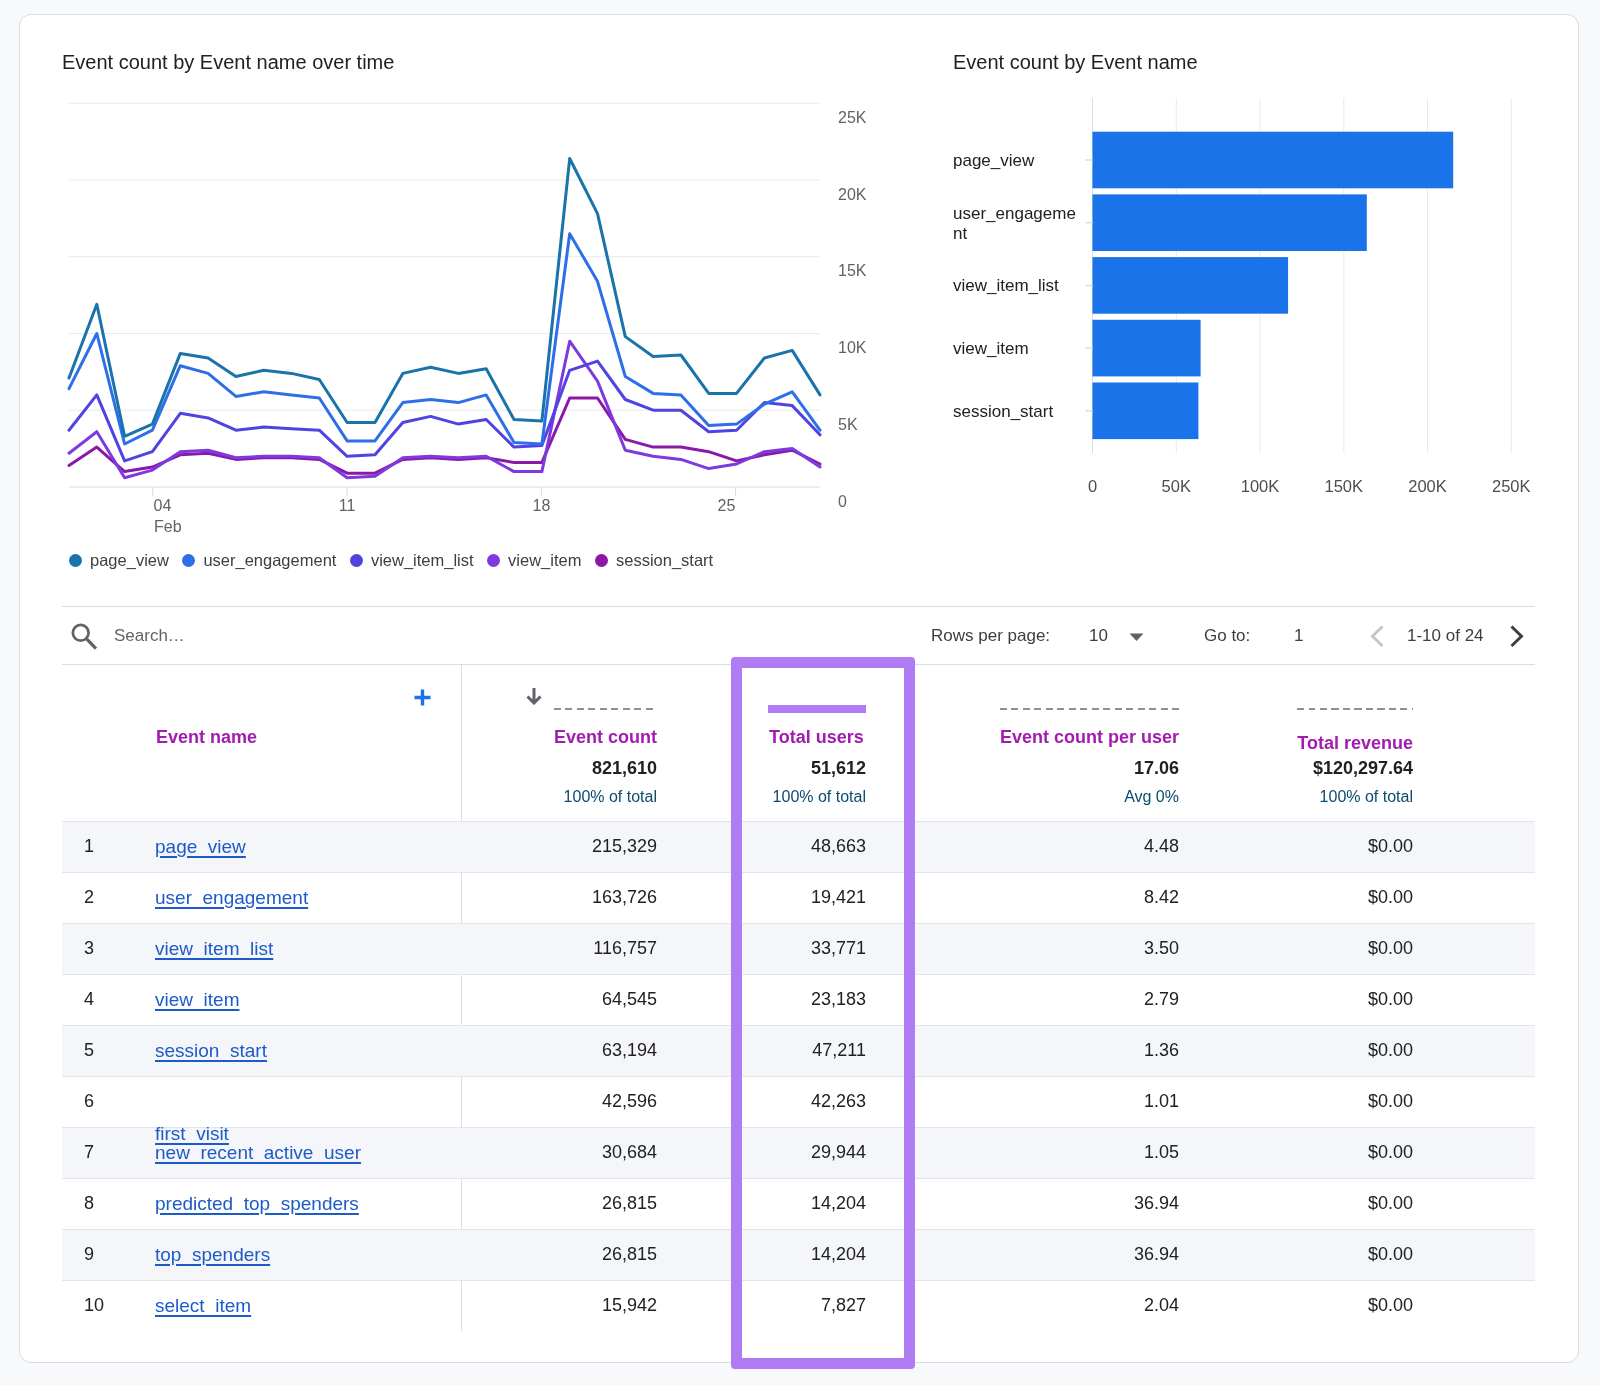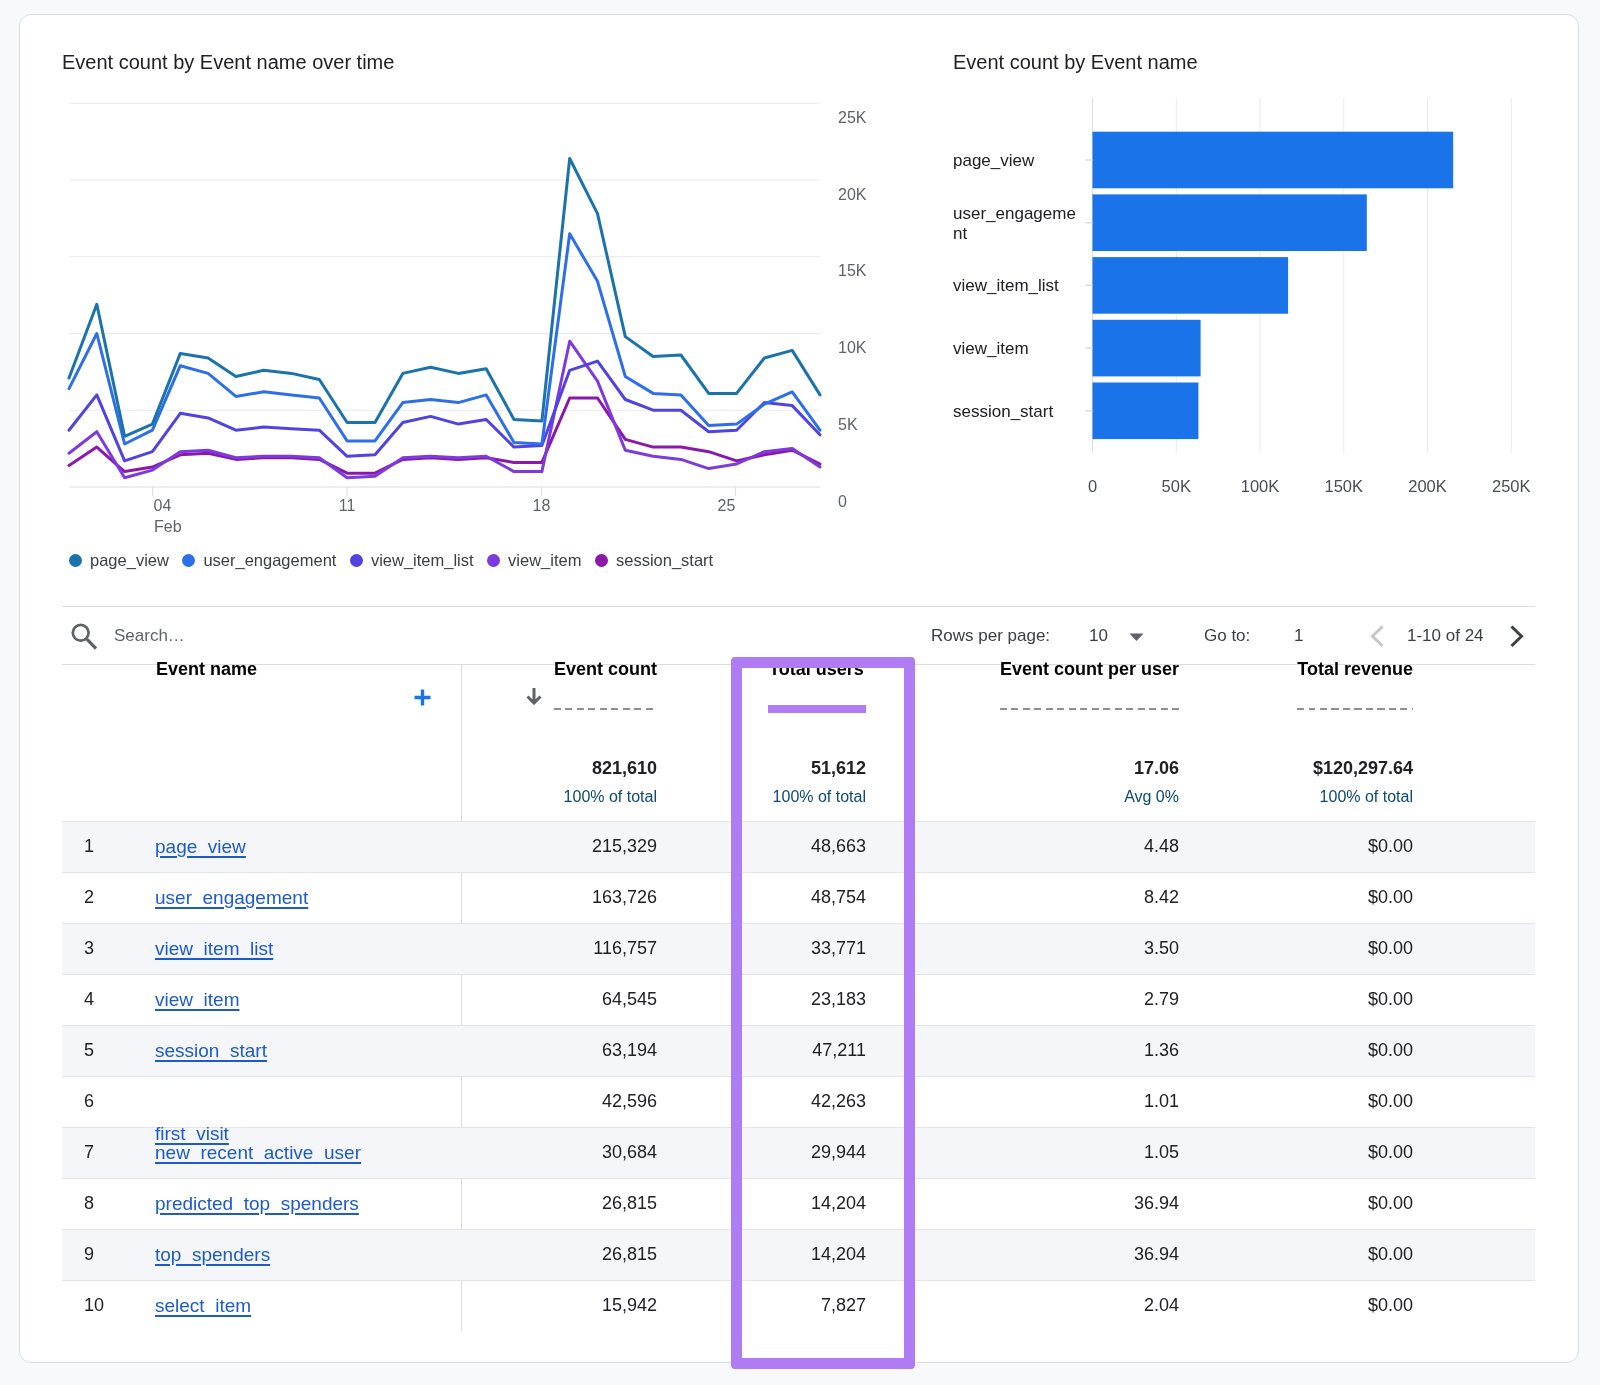--- a/index.html
+++ b/index.html
@@ -7,21 +7,21 @@
 .card { position:absolute; left:19px; top:14px; width:1560px; height:1349px; background:#fff; border:1px solid #dadce0; border-radius:12px; }
 .abs { position:absolute; }
 .title { position:absolute; font-size:20px; color:#202124; }
 svg.chart { position:absolute; left:0; top:0; }
 .legend { position:absolute; left:69px; top:548px; display:flex; align-items:center; font-size:16.5px; color:#3c4043; }
 .legend .it { display:flex; align-items:center; margin-right:13.5px; height:24px; }
 .legend .dot { width:13px; height:13px; border-radius:50%; margin-right:8px; flex:none; }
 .hline { position:absolute; height:1px; background:#dadce0; }
 .vline { position:absolute; width:1px; background:#dadce0; }
 .tb { position:absolute; font-size:17px; color:#3c4043; height:24px; line-height:24px; }
-.hdr { position:absolute; top:657px; height:24px; line-height:24px; font-size:18px; font-weight:bold; color:#000000; }
+.hdr { position:absolute; top:725px; height:24px; line-height:24px; font-size:18px; font-weight:bold; color:#a21caf; }
 .dash { position:absolute; top:708px; height:2px; background:repeating-linear-gradient(90deg,#8b9096 0 7px,transparent 7px 11.5px); }
 .tot { position:absolute; top:756px; height:24px; line-height:24px; font-size:18px; font-weight:bold; color:#202124; }
 .sub { position:absolute; top:787px; height:20px; line-height:20px; font-size:16px; color:#0c4a6e; }
 .rowbg { position:absolute; left:62px; width:1473px; height:51px; background:#f5f6f9; }
 .rsep { position:absolute; left:62px; width:1473px; height:1px; background:#e2e4e7; }
 .cell { position:absolute; height:51px; line-height:51px; font-size:18px; color:#202124; }
 .cell.r { text-align:right; }
 .lnk { color:#1d5bc9; text-decoration:underline; text-decoration-thickness:2px; text-underline-offset:3px; font-size:19px; }
 .r { text-align:right; }
 .purple-box { position:absolute; left:731px; top:657px; width:184px; height:712px; border:11px solid #af7cf3; border-radius:4px; }
@@ -127,21 +127,21 @@
     <path d="M8.5 0.5 V16.5 M0.5 8.5 H16.5" stroke="#1a73e8" stroke-width="3.4"></path>
   </svg>
 <svg class="abs" style="left:526px; top:687px;" width="16" height="18" viewBox="0 0 16 18">
     <path d="M8 1 V16 M1.5 9.5 L8 16 L14.5 9.5" fill="none" stroke="#5f6368" stroke-width="3"></path>
   </svg>
 <div class="hdr r" style="right:943px; width:200px;">Event count</div>
 <div class="dash" style="left:554px; width:103px;"></div>
 <div class="hdr" style="left:769px;">Total users</div>
 <div class="hdr r" style="right:421px; width:250px;">Event count per user</div>
 <div class="dash" style="left:1000px; width:179px;"></div>
-<div class="hdr r" style="right:187px; width:200px;">Total revenue</div>
+<div class="hdr r" style="right:187px; width:200px;margin-top:6px;">Total revenue</div>
 <div class="dash" style="left:1297px; width:116px;"></div>
 
 <div class="tot r" style="right:943px; width:200px;">821,610</div>
 <div class="sub r" style="right:943px; width:200px;">100% of total</div>
 <div class="tot r" style="right:734px; width:200px;">51,612</div>
 <div class="sub r" style="right:734px; width:200px;">100% of total</div>
 <div class="tot r" style="right:421px; width:200px;">17.06</div>
 <div class="sub r" style="right:421px; width:200px;">Avg 0%</div>
 <div class="tot r" style="right:187px; width:200px;">$120,297.64</div>
 <div class="sub r" style="right:187px; width:200px;">100% of total</div>
@@ -163,21 +163,21 @@
 <div class="rsep" style="top:1280px"></div>
 <div class="cell num" style="top:821px;left:84px">1</div>
 <div class="cell" style="top:821px;left:155px"><a class="lnk">page_view</a></div>
 <div class="cell r" style="top:821px;right:943px">215,329</div>
 <div class="cell r" style="top:821px;right:734px">48,663</div>
 <div class="cell r" style="top:821px;right:421px">4.48</div>
 <div class="cell r" style="top:821px;right:187px">$0.00</div>
 <div class="cell num" style="top:872px;left:84px">2</div>
 <div class="cell" style="top:872px;left:155px"><a class="lnk">user_engagement</a></div>
 <div class="cell r" style="top:872px;right:943px">163,726</div>
-<div class="cell r" style="top:872px;right:734px">48,754</div>
+<div class="cell r" style="top:872px;right:734px">19,421</div>
 <div class="cell r" style="top:872px;right:421px">8.42</div>
 <div class="cell r" style="top:872px;right:187px">$0.00</div>
 <div class="cell num" style="top:923px;left:84px">3</div>
 <div class="cell" style="top:923px;left:155px"><a class="lnk">view_item_list</a></div>
 <div class="cell r" style="top:923px;right:943px">116,757</div>
 <div class="cell r" style="top:923px;right:734px">33,771</div>
 <div class="cell r" style="top:923px;right:421px">3.50</div>
 <div class="cell r" style="top:923px;right:187px">$0.00</div>
 <div class="cell num" style="top:974px;left:84px">4</div>
 <div class="cell" style="top:974px;left:155px"><a class="lnk">view_item</a></div>

